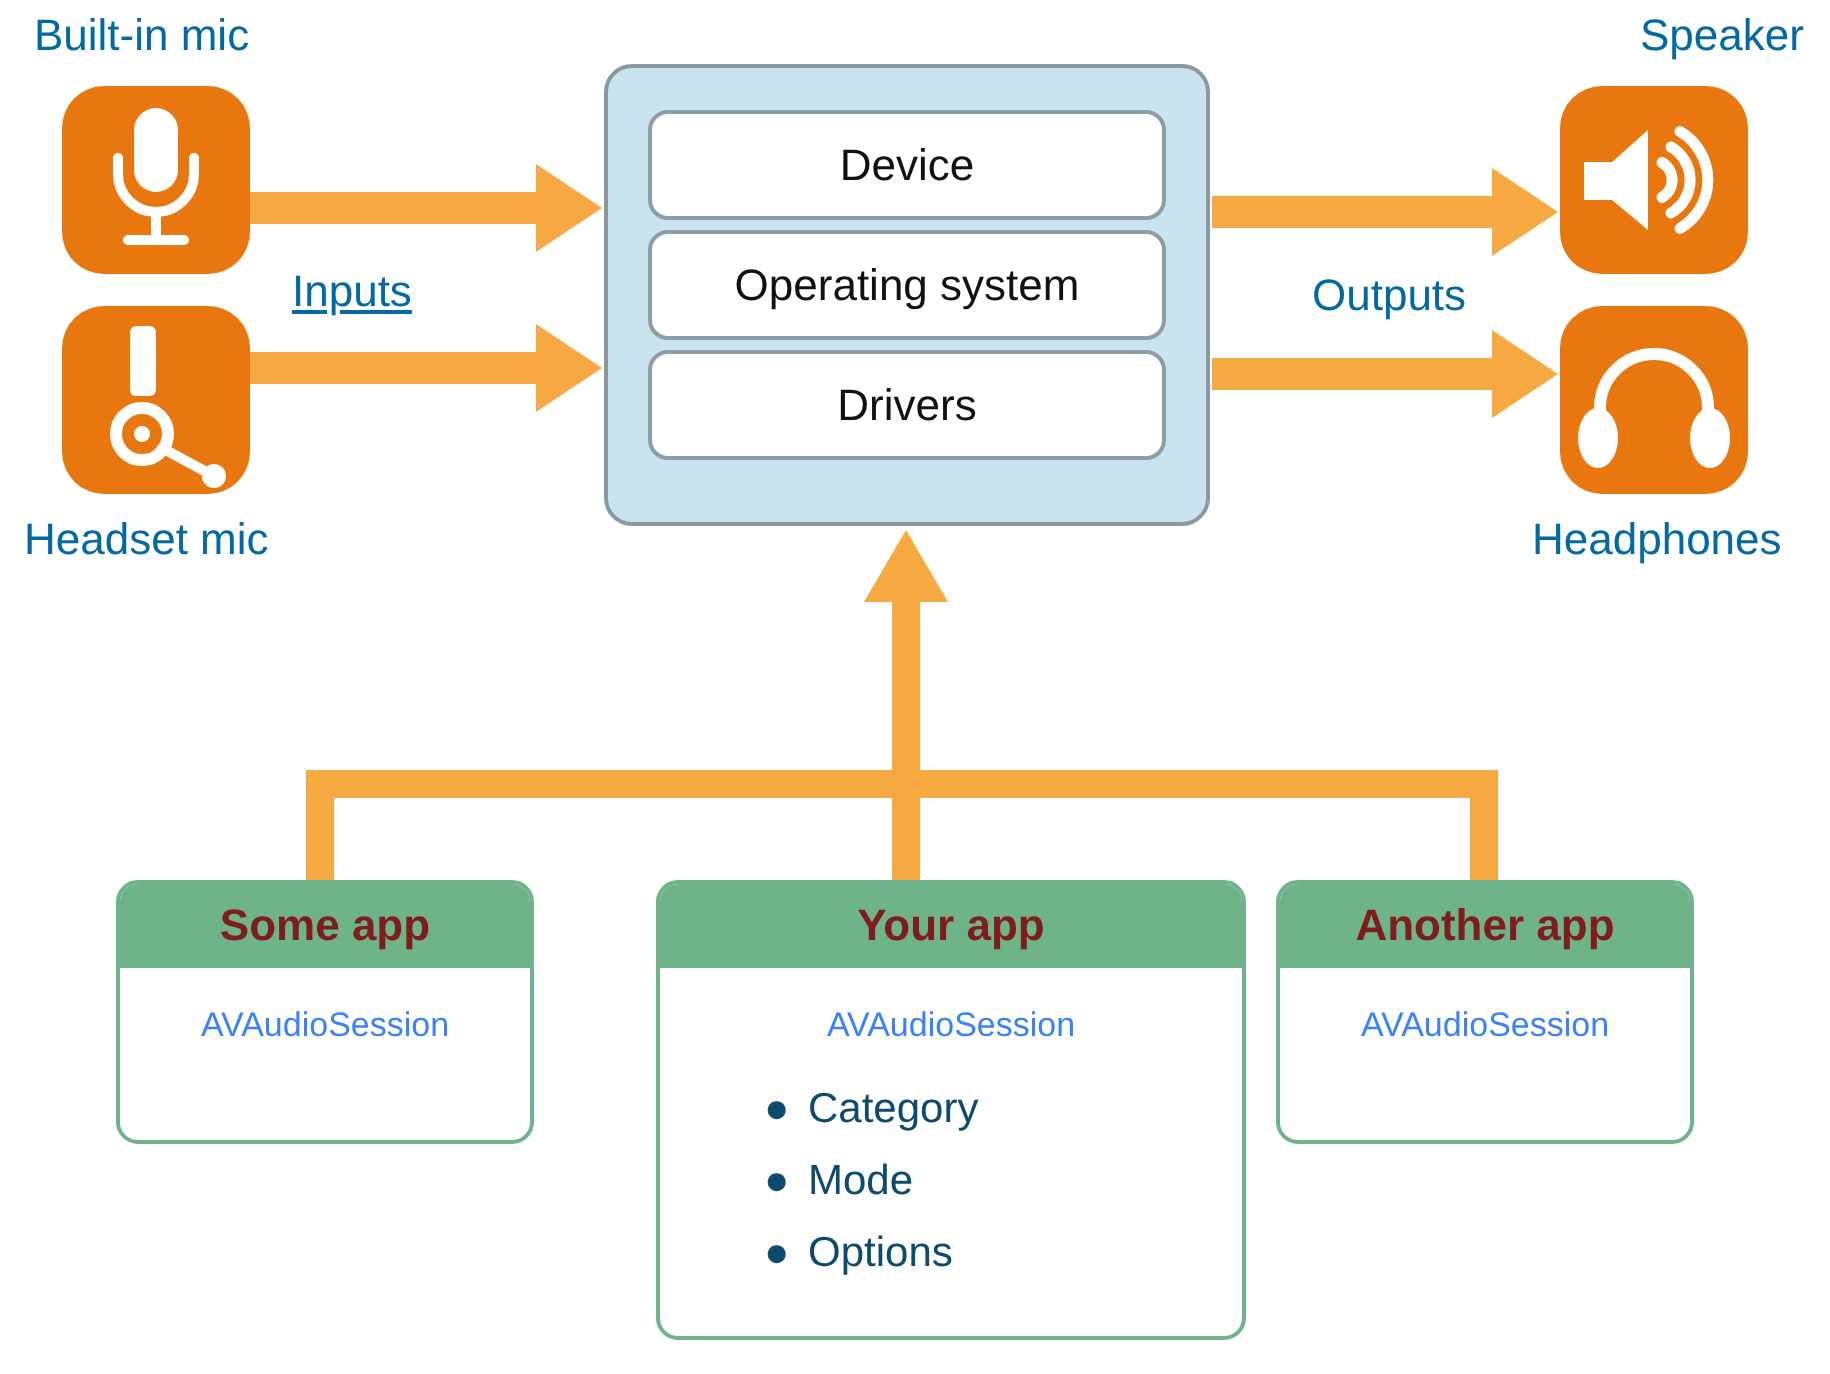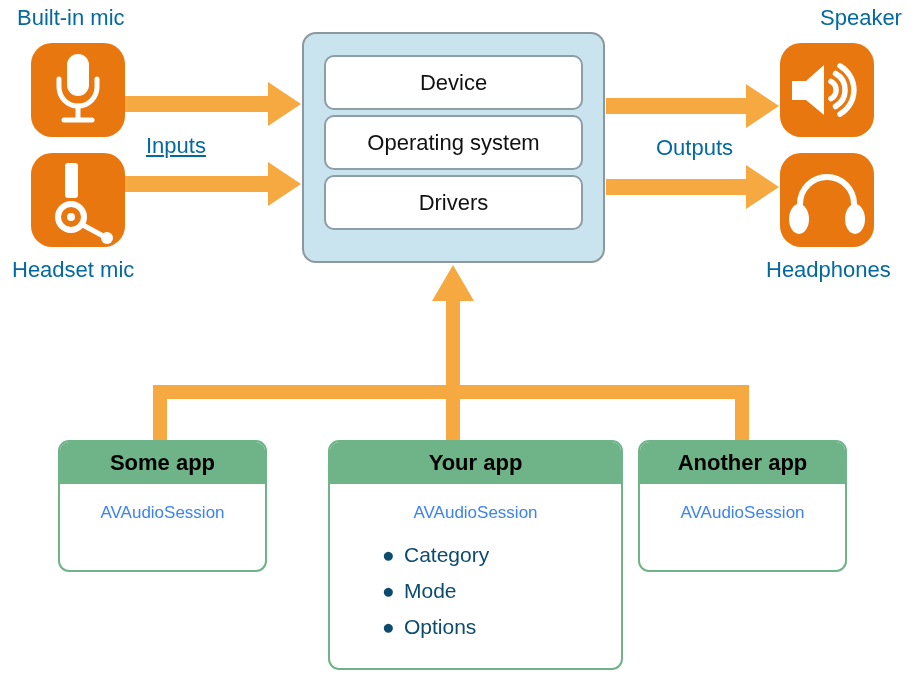--- a/index.html
+++ b/index.html
@@ -14,21 +14,21 @@
   .icon-tile svg{width:94px;height:94px;display:block;}
   .stack{position:absolute;z-index:2;left:302px;top:32px;width:303px;height:231px;box-sizing:border-box;
          background:var(--stack-fill,#C9E4EF);border:2px solid var(--stack-border,#8B98A0);
          border-radius:14px;display:flex;flex-direction:column;justify-content:flex-start;
          padding:21px 20px;gap:5px;}
   .layer{height:55px;box-sizing:border-box;background:#fff;border:2px solid var(--layer-border,#8E9EA6);
          border-radius:10px;display:flex;align-items:center;justify-content:center;
          font-size:22px;color:#111;}
   .app-card{position:absolute;z-index:2;box-sizing:border-box;background:#fff;
             border:2px solid var(--app-green,#6FB489);border-radius:11px;overflow:hidden;}
-  .app-header{height:42px;background:var(--app-green,#6FB489);color:#000000;font-weight:bold;
+  .app-header{height:42px;background:var(--app-green,#6FB489);color:#7f1d1d;font-weight:bold;
               font-size:22px;display:flex;align-items:center;justify-content:center;}
   .app-body{padding-top:19px;text-align:center;}
   .session-name{font-size:17px;color:#3b82f6;}
   .bullet-list{list-style:none;margin:14px 0 0 52px;padding:0;text-align:left;}
   .bullet-list li{font-size:21px;line-height:36px;color:#0c4a6e;}
   .bullet-dot{display:inline-block;width:22px;}
 </style>
 </head>
 <body>
 

